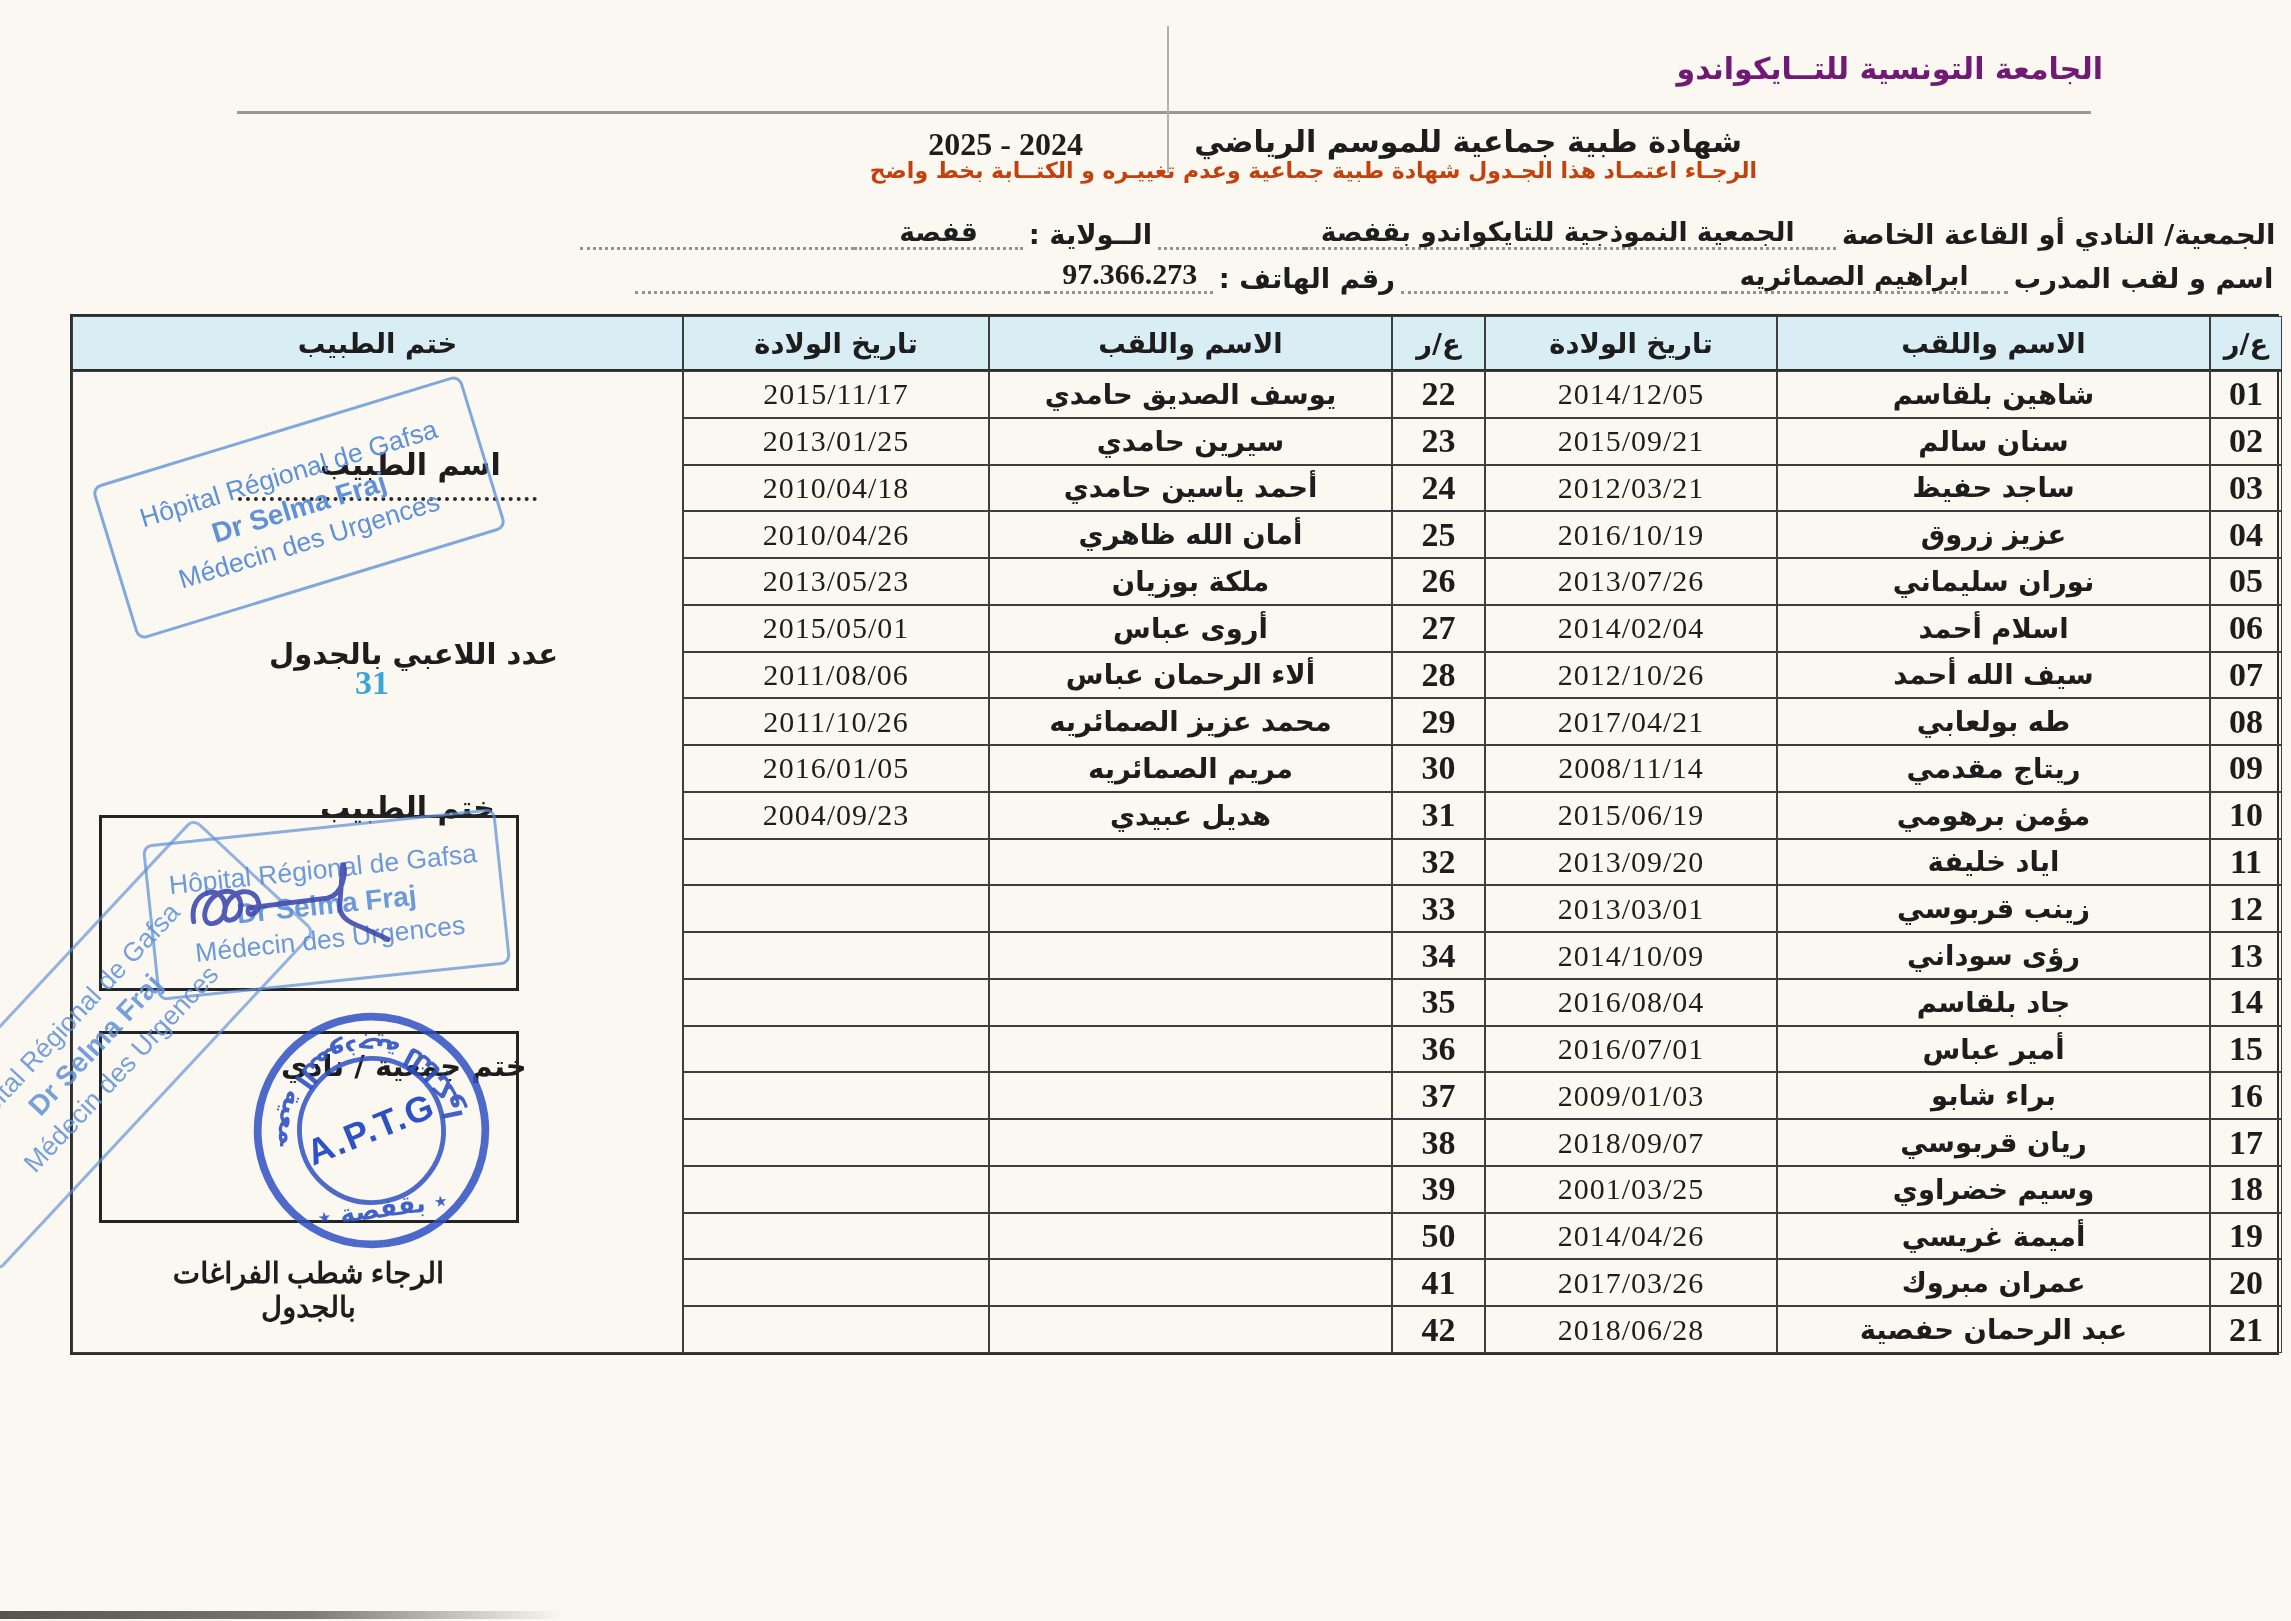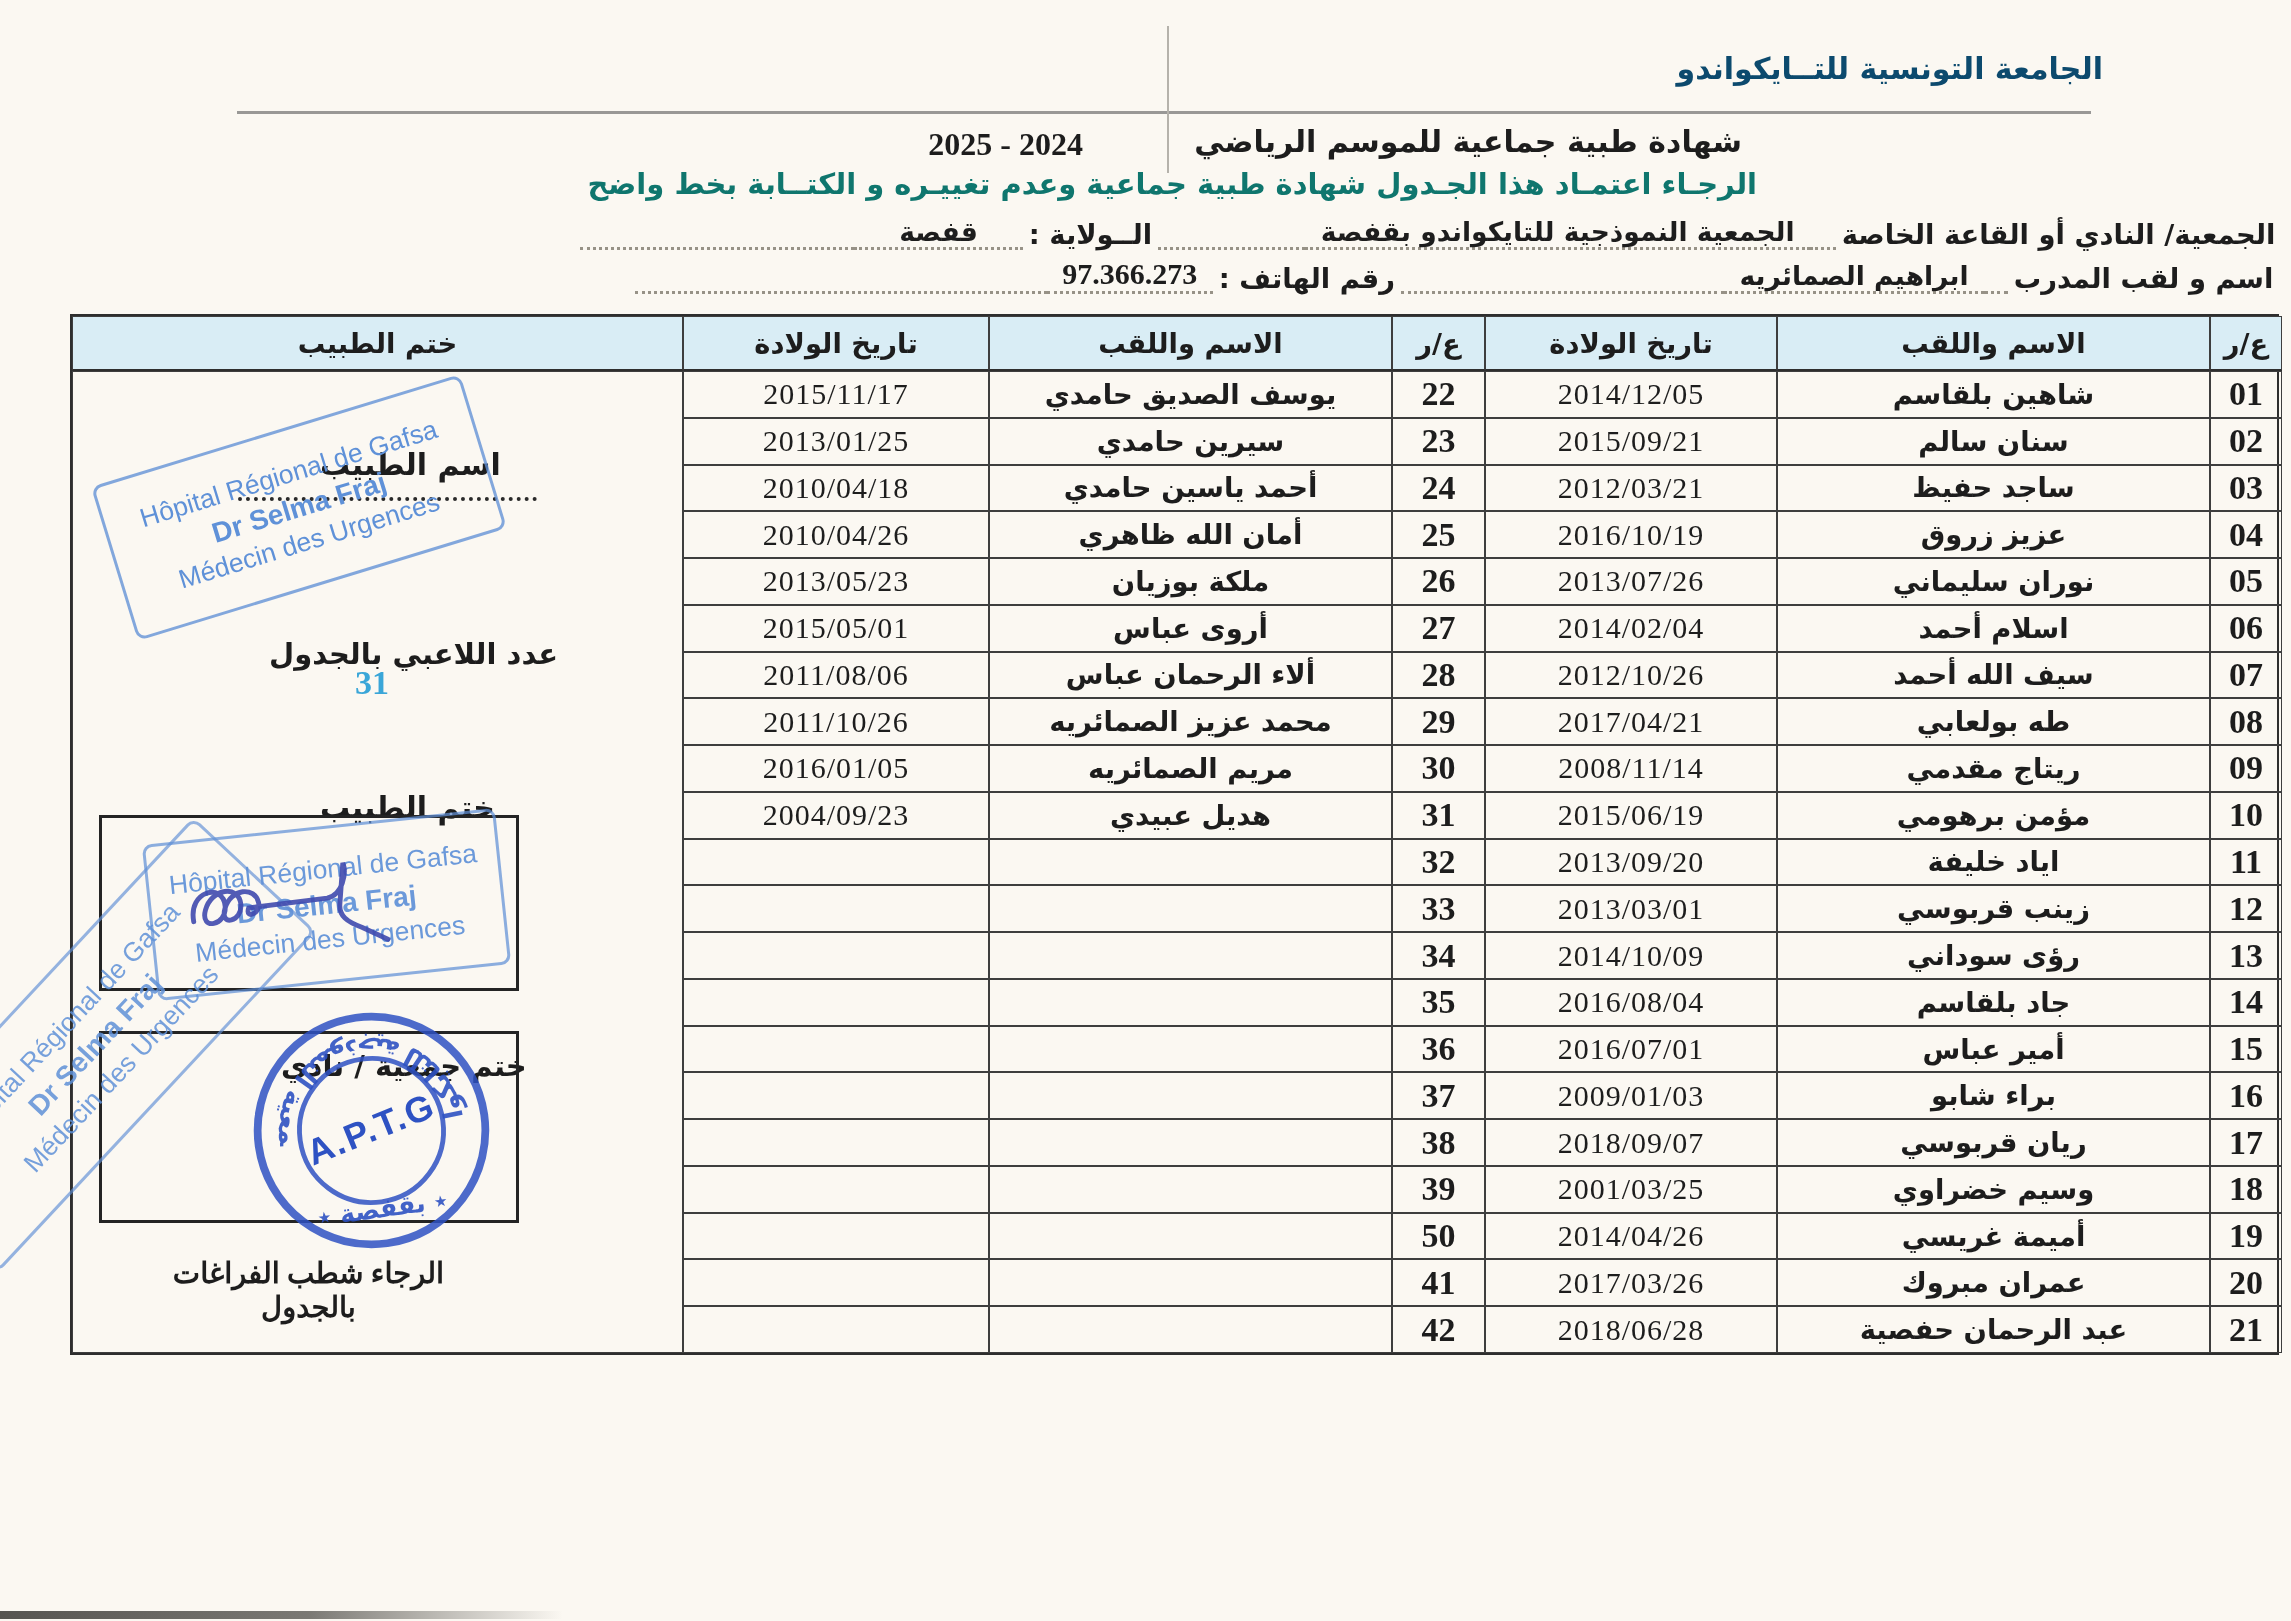--- a/index.html
+++ b/index.html
@@ -1,26 +1,26 @@
 <!DOCTYPE html>
 <html lang="ar" dir="rtl"><head>
 <meta charset="utf-8">
 <style>
   html,body{margin:0;padding:0;background:#e8e6e0;}
   .page{position:relative;width:2292px;height:1621px;margin:0 auto;background:#fbf8f2;overflow:hidden;
         font-family:"DejaVu Sans",sans-serif;direction:rtl;color:#1d1d1d;}
   .abs{position:absolute;}
 
   
-  .fed-title{top:51px;right:188px;font-size:30px;font-weight:bold;color:#0c4a6e;}
+  .fed-title{top:51px;right:188px;font-size:30px;font-weight:bold;color:#701a75;}
   .top-rule{left:238px;top:111px;width:1854px;height:2.9px;background:#6f6f6f;opacity:.7;}
   .fold-line{left:1168px;top:25.5px;width:2px;height:147px;background:#b5b2ab;}
   .doc-title{top:124px;right:549px;font-size:30px;font-weight:bold;}
   .season{top:126px;right:1208px;font-size:32px;font-weight:bold;font-family:"Liberation Serif","DejaVu Serif",serif;}
-  .notice{top:167px;right:534px;font-size:29px;font-weight:bold;color:#0f766e;letter-spacing:0.5px;}
+  .notice{top:158px;right:534px;font-size:22px;font-weight:bold;color:#c2410c;letter-spacing:0.5px;}
 
   
   .formline{display:flex;align-items:flex-end;font-size:27.4px;white-space:nowrap;}
   .fl1{top:216px;right:9.8px;}
   .fl2{top:257px;right:11.8px;}
   .flabel{font-weight:bold;padding:0 5.9px;}
   .formval{font-weight:bold;font-size:26.5px;border-bottom:3.9px dotted #979287;padding:0 15.7px;}
   .phoneval{font-family:"Liberation Serif","DejaVu Serif",serif;font-size:30px;}
   .dotline{display:inline-block;border-bottom:3.9px dotted #979287;height:29px;}
 

